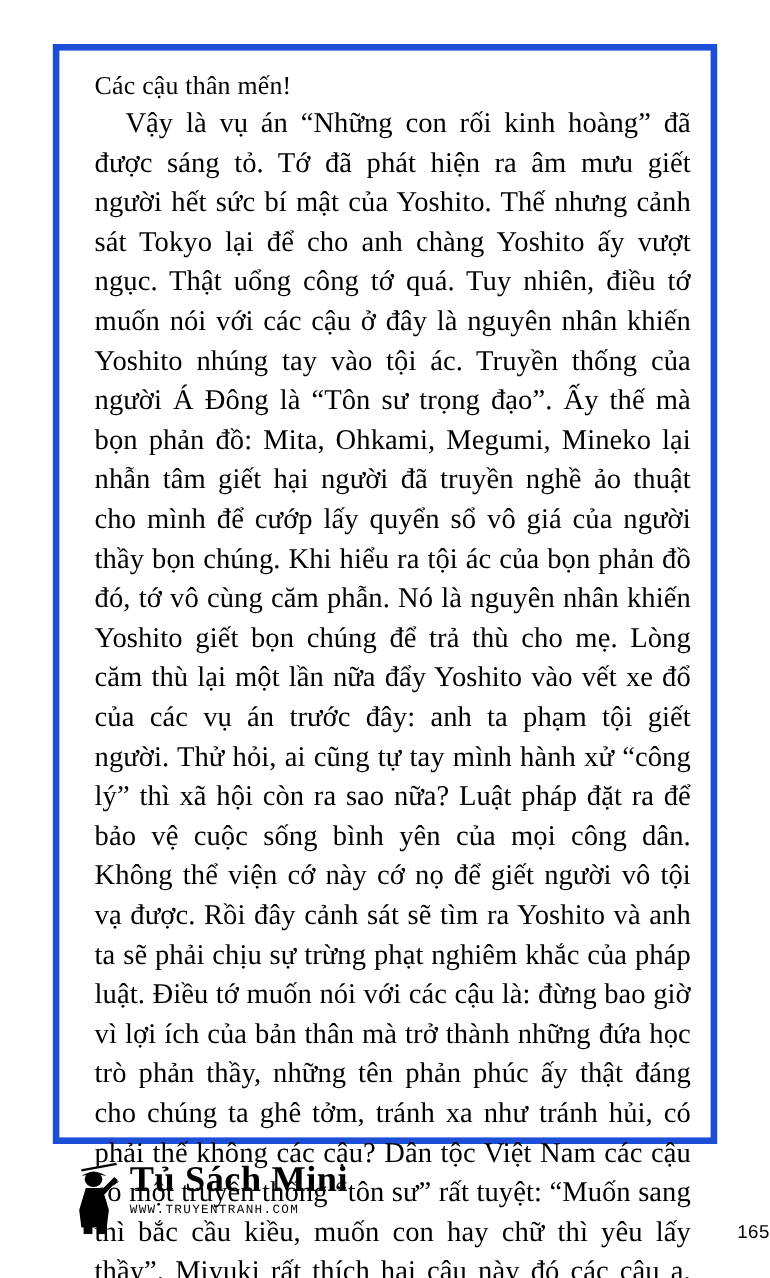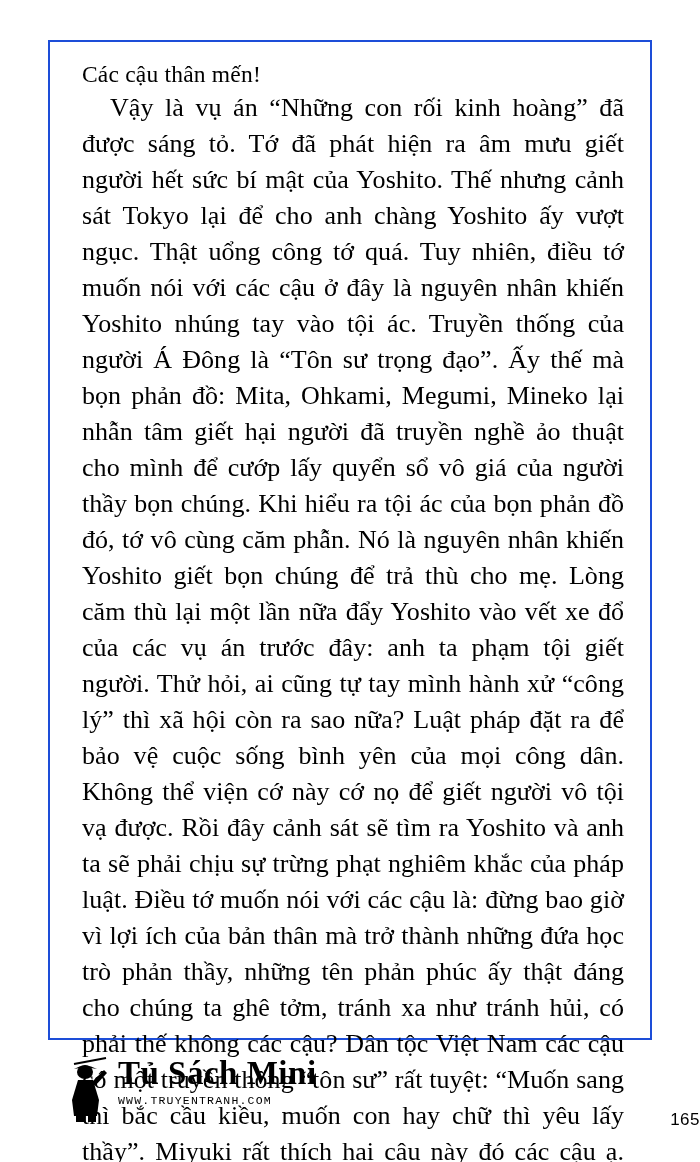--- a/index.html
+++ b/index.html
@@ -23,21 +23,21 @@
     height: 1162px;
     background: #ffffff;
   }
   
   .frame {
     position: absolute;
     left: 48px;
     top: 40px;
     width: 604px;
     height: 1000px;
-    border: 2px solid #1d4ed8;
+    border: 6px solid #1d4ed8;
     box-sizing: border-box;
     background: #ffffff;
   }
   .letter-body {
     position: absolute;
     left: 32px;
     top: 16px;
     width: 542px;
   }
   .salutation {

